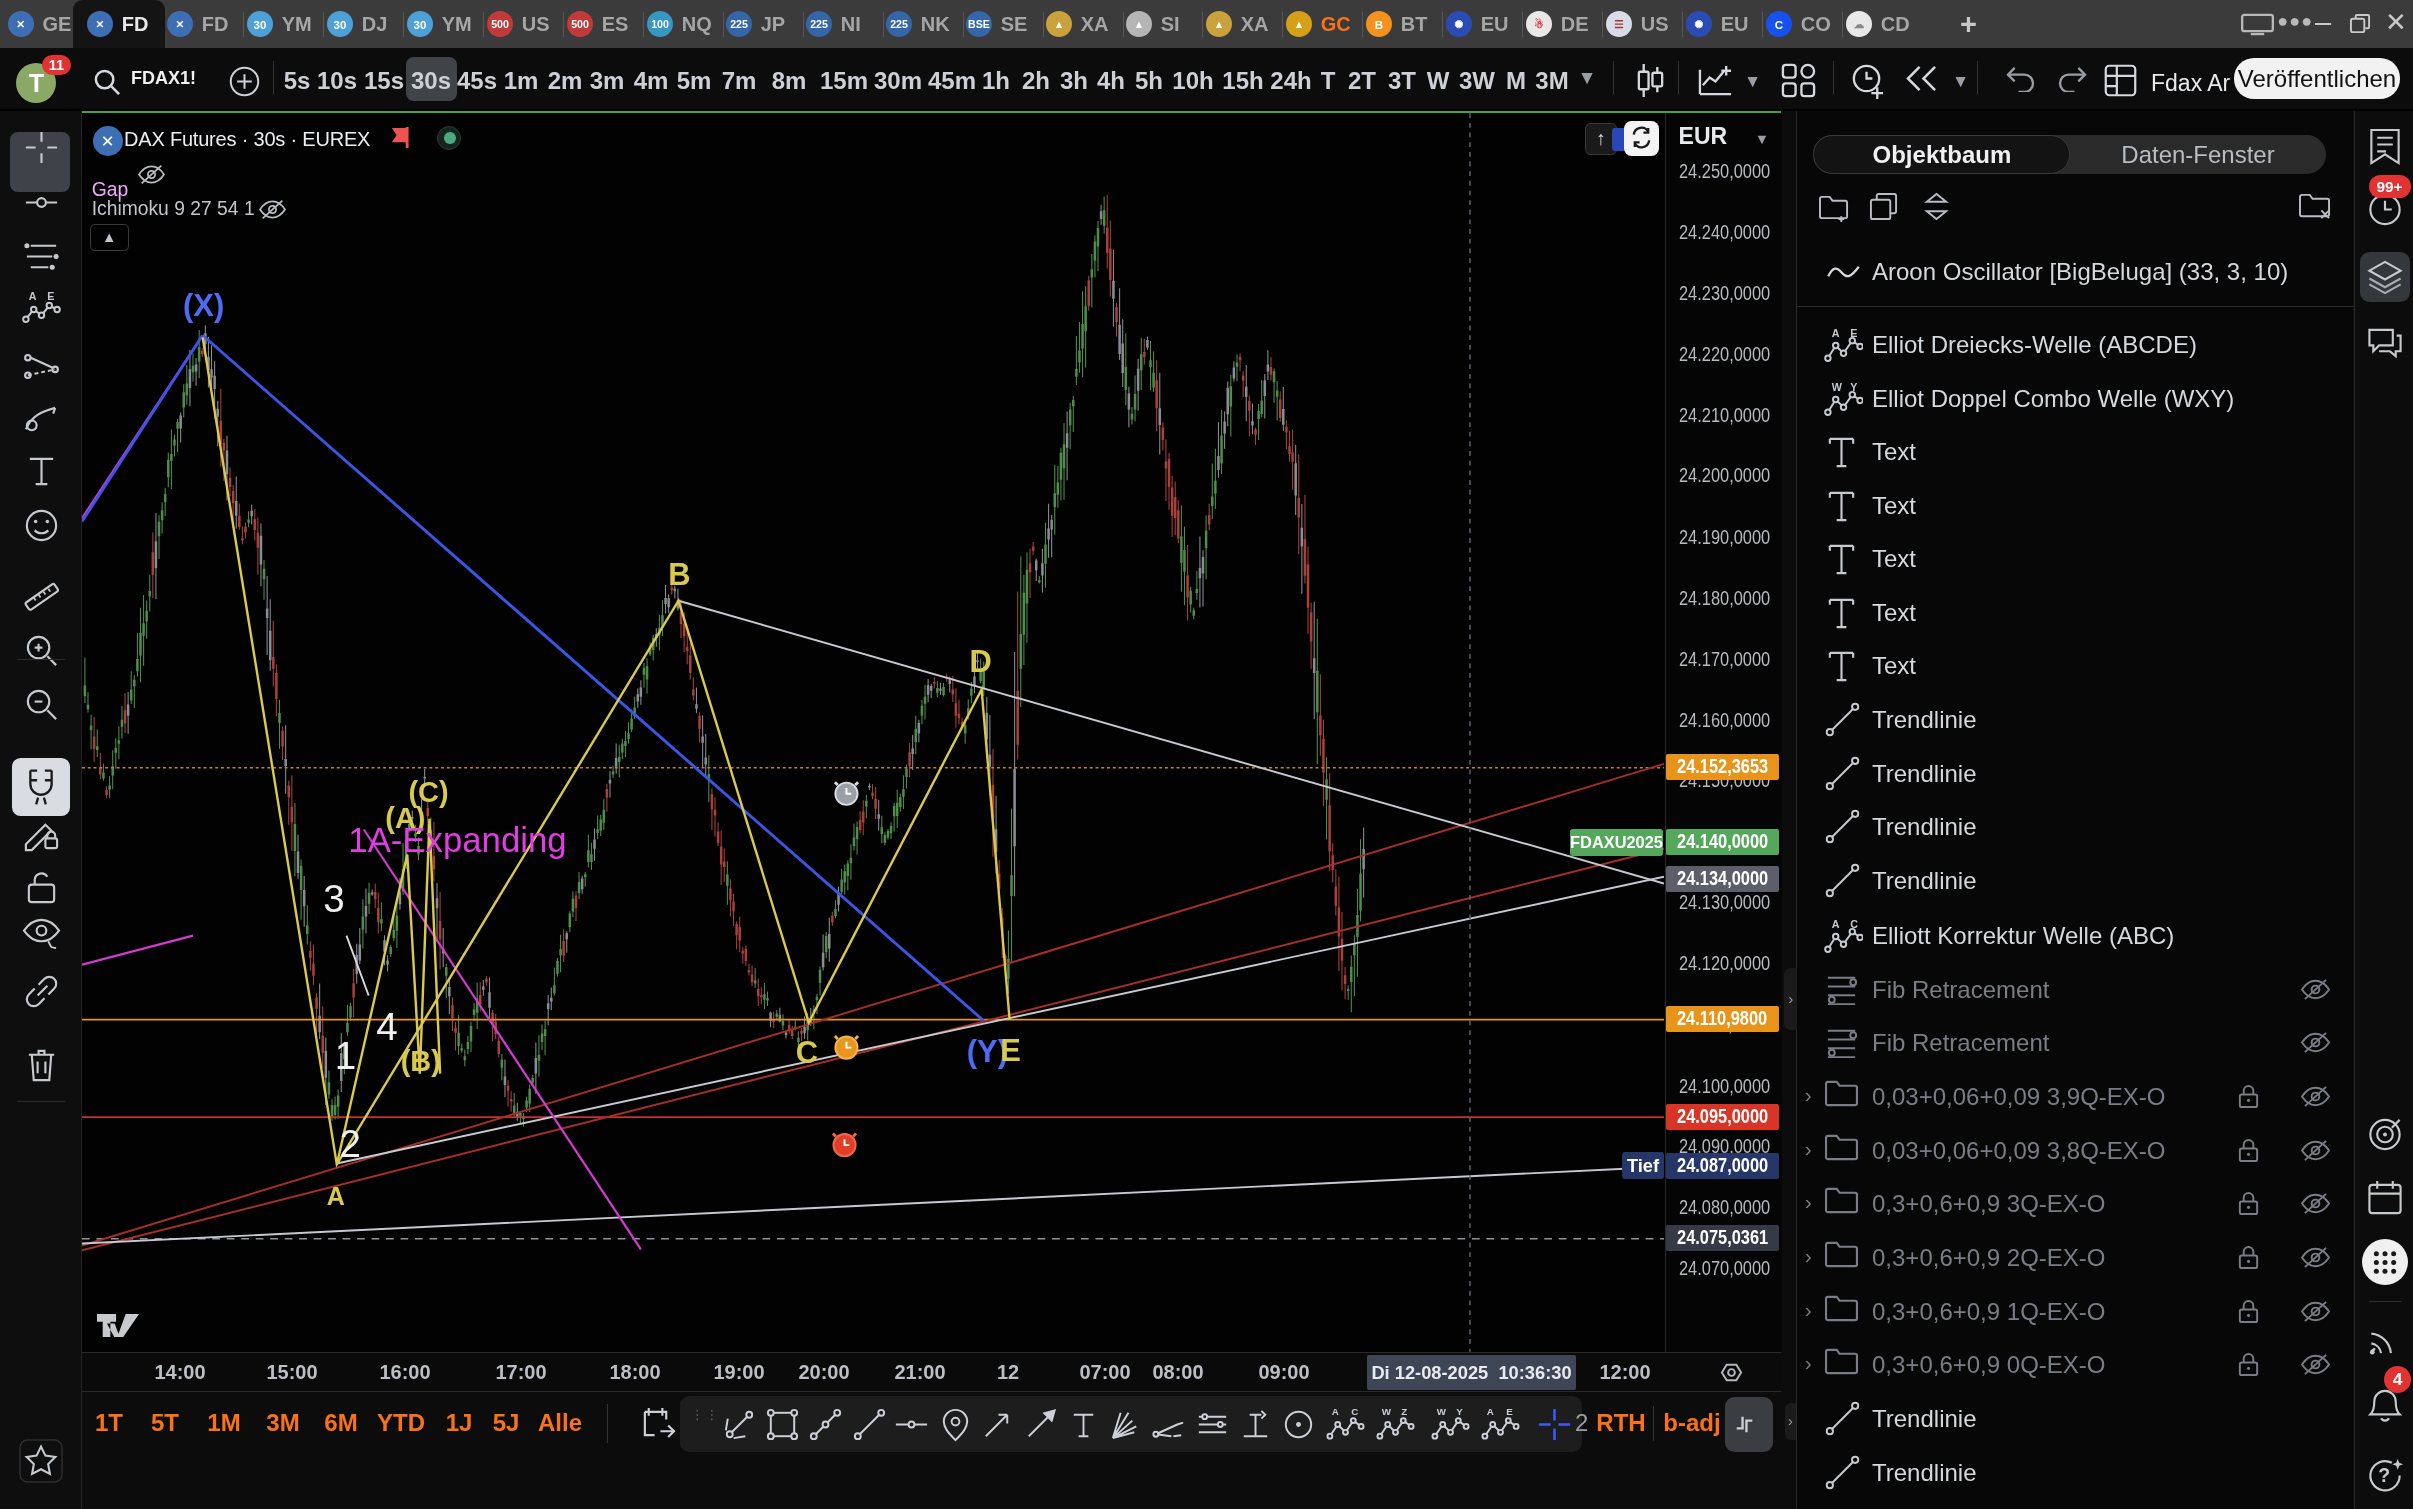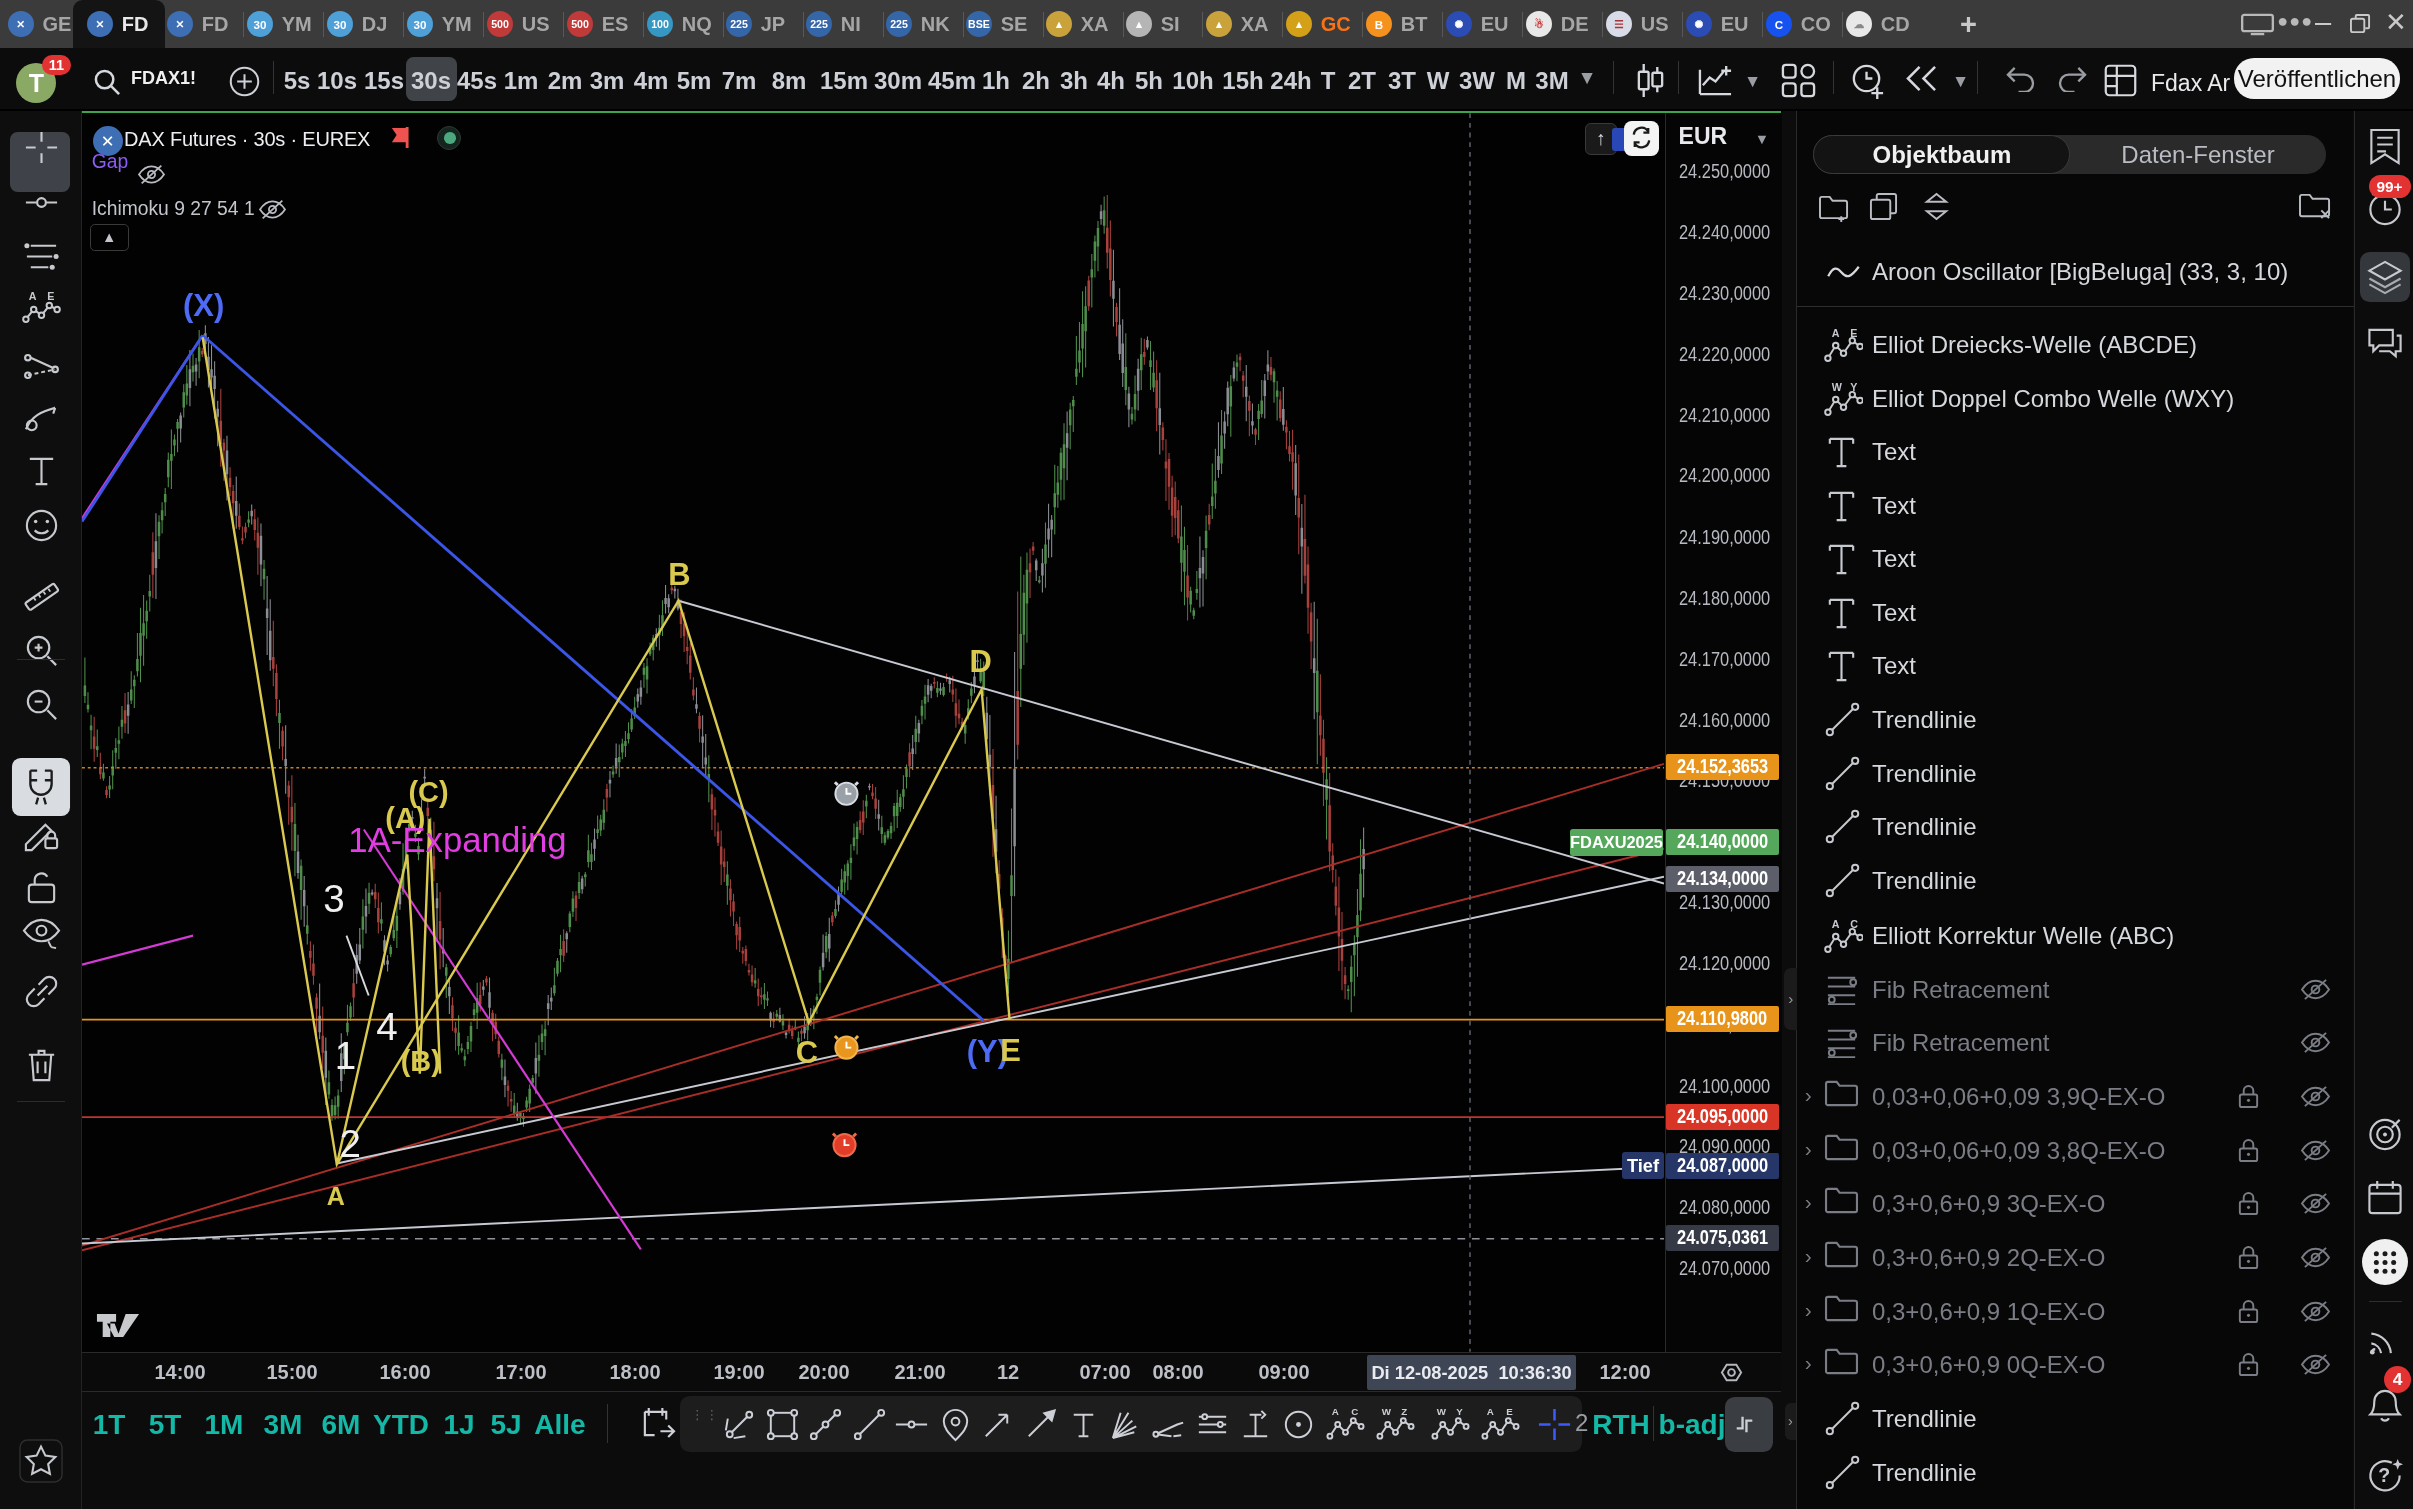--- a/index.html
+++ b/index.html
@@ -14,21 +14,21 @@
 .tf{position:absolute;top:19.3px;transform:translateX(-50%);color:#cdd0d7;font-size:24px;font-weight:600}
 #lefttool{left:0;top:111px;width:82px;height:1398px;background:#0e0e0e;border-right:1px solid #232323}
 .lic{position:absolute;left:0;width:82px;display:flex;justify-content:center;color:#c6c9ce}
 #chartwrap{left:82px;top:111px;width:1699px;height:1241px;background:#020202}
 #axis{left:1665px;top:111px;width:117px;height:1241px;background:#050505;border-left:1px solid #2a2a2a}
 .pl{position:absolute;left:12.6px;color:#b7bac1;font-size:20px;white-space:nowrap;transform:scaleX(.82);transform-origin:left center}
 .tag{position:absolute;left:0;width:113px;color:#fff;font-size:19.3px;font-weight:700;text-align:center;border-radius:1.9px;padding:1.9px 0}.tag span{display:inline-block;transform:scaleX(.85)}
 #timeaxis{left:82px;top:1352px;width:1699px;height:40px;background:#0a0a0a;border-top:1px solid #2a2a2a;border-bottom:1px solid #2a2a2a}
 .tl{position:absolute;top:7.7px;transform:translateX(-50%);color:#bcbfc6;font-size:20px;font-weight:600}
 #botbar{left:82px;top:1392px;width:1714px;height:68px;background:#0c0c0c}
-.rb{position:absolute;top:17.4px;transform:translateX(-50%);color:#14b8a6;font-size:28px;font-weight:600}
+.rb{position:absolute;top:17.4px;transform:translateX(-50%);color:#f97316;font-size:24px;font-weight:600}
 #pinebar{left:82px;top:1463px;width:1714px;height:46px;background:#0c0c0c;border-top:1px solid #232323}
 .pb{position:absolute;top:9.7px;color:#d5d8dd;font-size:24px;font-weight:700}
 #panel{left:1796px;top:111px;width:557px;height:1398px;background:#070707;border-left:1px solid #2a2a2a}
 .prow{position:absolute;left:0;width:557px;height:52px;color:#d5d8dd;font-size:24px}
 .prow .nm{position:absolute;left:75px;top:12.6px;white-space:nowrap}
 .prow.dim{color:#7a7d86}
 #rightcol{left:2354px;top:111px;width:60px;height:1398px;background:#0c0c0c;border-left:1px solid #2a2a2a}
 svg{display:block}
 .ricon{position:absolute;left:50%;transform:translateX(-50%);color:#c6c9ce}
 </style></head>
@@ -447,21 +447,21 @@
 <text x="389" y="767" fill="#e23de2" font-size="36" font-weight="400" text-anchor="middle" font-family="Liberation Sans, sans-serif">1A-Expanding</text>
 </svg>
 <div class="abs" style="left:10.6px;top:14.5px;width:30px;height:30px;border-radius:50%;background:#3e6fb5;color:#fff;font-size:16.4px;text-align:center;line-height:30px">✕</div>
 <div class="abs" style="left:42px;top:17.4px;color:#eceef2;font-size:20px;letter-spacing:-0.2px;font-weight:400">DAX Futures · 30s · EUREX</div>
 <svg class="abs" style="left:307px;top:15.4px" width="21" height="23" viewBox="0 0 22 24">
         <path d="M19 1v22" stroke="#ef5350" stroke-width="3"></path>
         <path d="M19 2H3l5 7.5L3 17h16z" fill="#ef5350"></path>
       </svg>
 <div class="abs" style="left:355px;top:14.5px;width:24px;height:24px;border-radius:50%;background:#16241f;border:1px solid #2a3a33"></div>
 <div class="abs" style="left:362px;top:21px;width:11.6px;height:11.6px;border-radius:50%;background:#52b788;opacity:.9"></div>
-<div class="abs" style="left:9.7px;top:40px;color:#8b5cf6;font-size:19.3px">Gap</div>
+<div class="abs" style="left:9.7px;top:68px;color:#f0abfc;font-size:19.3px">Gap</div>
 <svg class="abs" style="left:54px;top:51px" width="31" height="25" viewBox="0 0 34 28">
         <path d="M3 14c4-6 8-9 14-9s10 3 14 9c-4 6-8 9-14 9s-10-3-14-9z" fill="none" stroke="#b8bbc2" stroke-width="2"></path>
         <circle cx="17" cy="14" r="4" fill="none" stroke="#b8bbc2" stroke-width="2"></circle>
         <path d="M6 24L28 4" stroke="#b8bbc2" stroke-width="2"></path>
       </svg>
 <div class="abs" style="left:9.7px;top:87px;color:#c2c5cc;font-size:19.3px">Ichimoku 9 27 54 1</div>
 <svg class="abs" style="left:175px;top:86px" width="31" height="25" viewBox="0 0 34 28">
         <path d="M3 14c4-6 8-9 14-9s10 3 14 9c-4 6-8 9-14 9s-10-3-14-9z" fill="none" stroke="#b8bbc2" stroke-width="2"></path>
         <circle cx="17" cy="14" r="4" fill="none" stroke="#b8bbc2" stroke-width="2"></circle>
         <path d="M6 24L28 4" stroke="#b8bbc2" stroke-width="2"></path>

